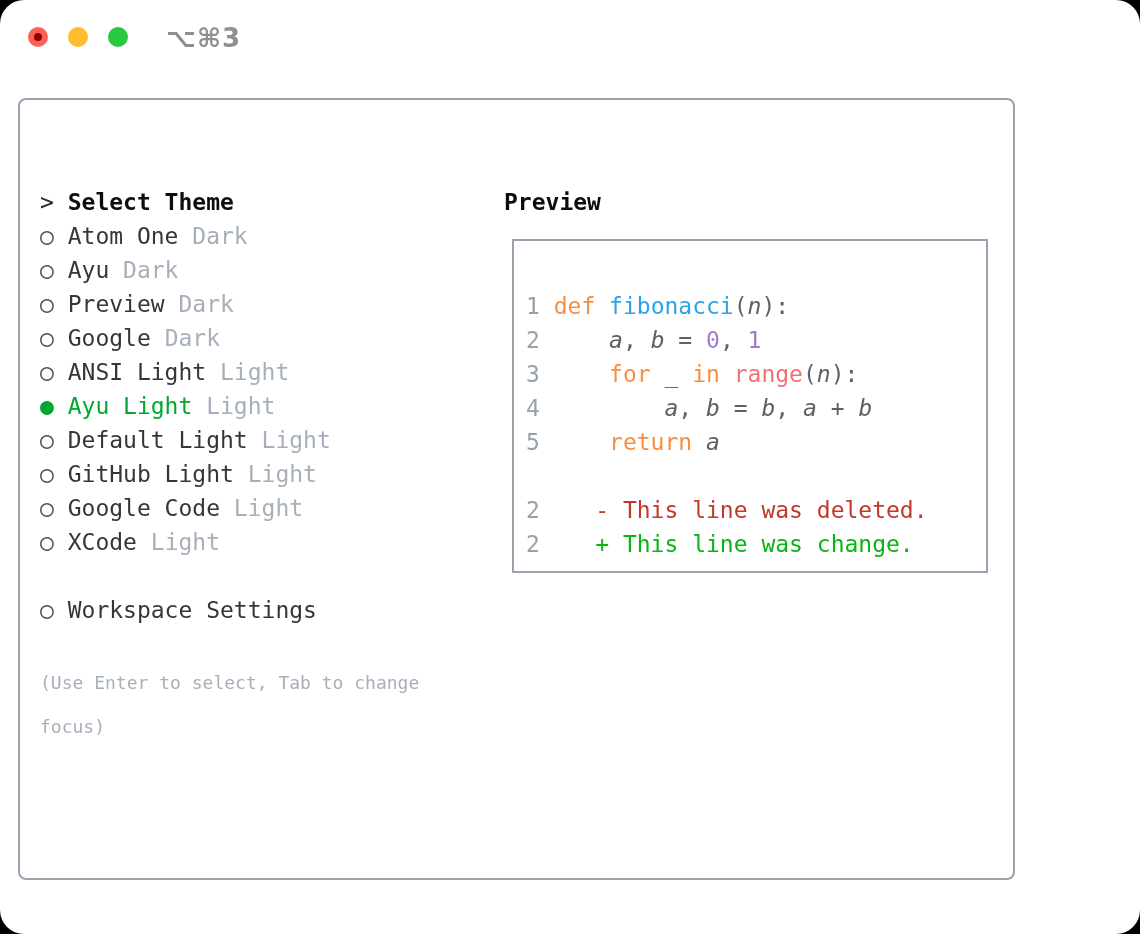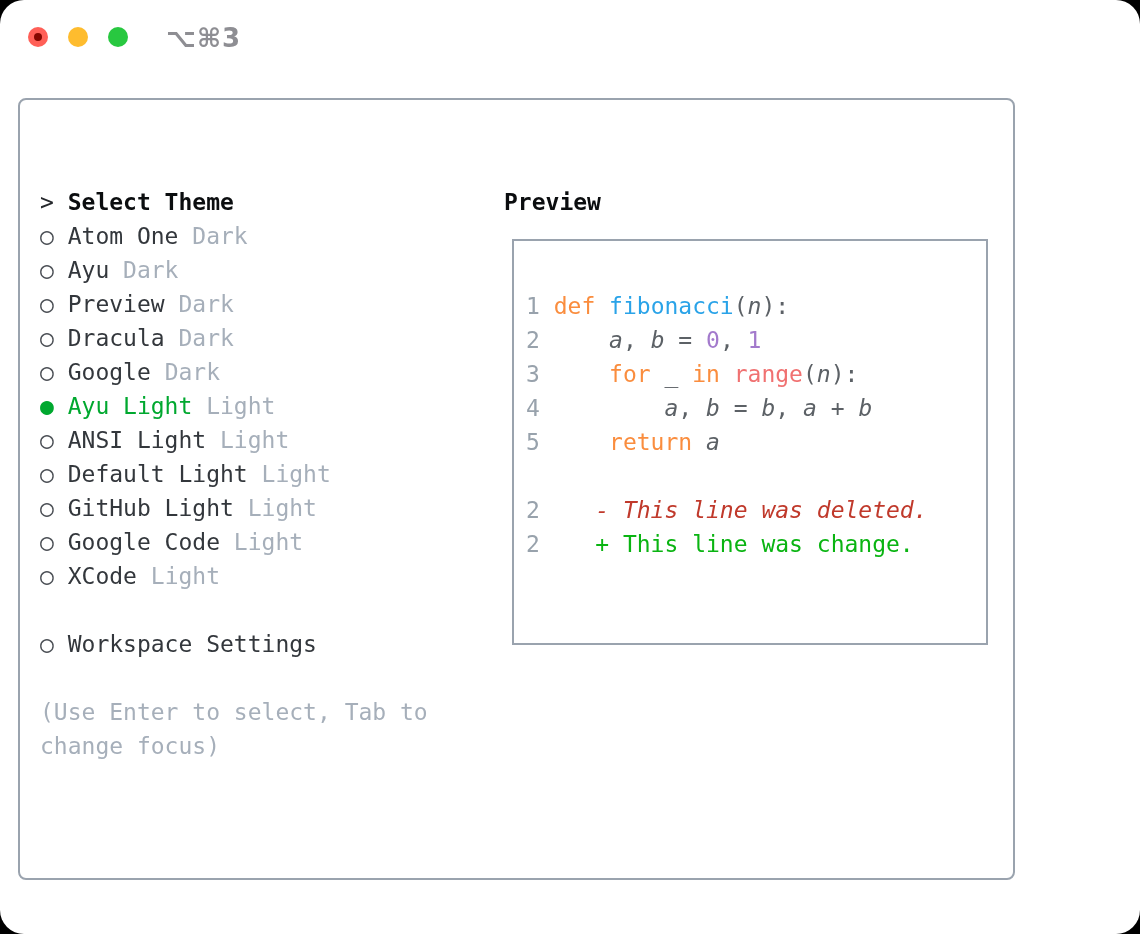--- a/index.html
+++ b/index.html
@@ -42,43 +42,43 @@
   .spacer{height:34px;}
   .prompt,.bullet{display:inline-block;width:2ch;color:#4d5157;}
   .prompt{color:#25282c;}
   .hdr{font-weight:bold;color:#0b0d0f;}
   .tvariant{margin-left:1ch;color:#a6afba;}
   .row.selected .bullet{color:#00a82f;}
   .row.selected .tname{color:#00a82f;}
   .apply-label{color:#0b0d0f;}
   .help{
     margin-top:34px;
-    font-size:23px;line-height:34px;color:#a6afba;
+    font-size:18px;line-height:44px;color:#a6afba;
     max-width:430px;
   }
   
   .preview-hdr{height:34px;line-height:34px;font-size:23px;font-weight:bold;color:#0b0d0f;}
   .preview-box{
     margin-left:8px;margin-top:20px;
-    width:476px;height:406px;box-sizing:border-box;
+    width:476px;height:334px;box-sizing:border-box;
     border:2px solid #9aa3ae;
     padding:48px 8px 0 12px;
     background:#fff;
     overflow:hidden;
   }
   .pline{height:34px;line-height:34px;font-size:23px;white-space:pre;}
   .ln{display:inline-block;width:1ch;margin-right:1ch;color:#98a2ac;}
   .c-kw{color:#fa8d3e;}
   .c-fn{color:#2aa3e8;}
   .c-num{color:#a37acc;}
   .c-rng{color:#f07171;}
   .c-txt{color:#5c6166;}
   .c-var{color:#5c6166;font-style:italic;}
   .c-ctx{color:#8f98a1;}
-  .c-del{color:#c0392b;font-style:italic;}
+  .c-del{color:#c0392b;}
   .c-add{color:#0ab412;}
 </style>
 </head>
 <body>
 
 <div class="window">
 
   <div class="lights">
     <div class="light close">
         <div class="dot"></div>
@@ -91,24 +91,23 @@
   <div class="panel">
     <div class="cols">
 
       <div class="left-col">
         <div class="row"><span class="prompt">&gt;</span><span class="hdr">Select Theme</span></div>
 
         <div>
             <div class="row"><span class="bullet">○</span><span class="tname">Atom One</span><span class="tvariant">Dark</span></div>
             <div class="row"><span class="bullet">○</span><span class="tname">Ayu</span><span class="tvariant">Dark</span></div>
             <div class="row"><span class="bullet">○</span><span class="tname">Preview</span><span class="tvariant">Dark</span></div>
-            <div class="row"><span class="bullet">○</span><span class="tname">Dracula</span><span class="tvariant">Dark</span></div>
             <div class="row"><span class="bullet">○</span><span class="tname">Google</span><span class="tvariant">Dark</span></div>
+            <div class="row"><span class="bullet">○</span><span class="tname">ANSI Light</span><span class="tvariant">Light</span></div>
             <div class="row selected"><span class="bullet">●</span><span class="tname">Ayu Light</span><span class="tvariant">Light</span></div>
-            <div class="row"><span class="bullet">○</span><span class="tname">ANSI Light</span><span class="tvariant">Light</span></div>
             <div class="row"><span class="bullet">○</span><span class="tname">Default Light</span><span class="tvariant">Light</span></div>
             <div class="row"><span class="bullet">○</span><span class="tname">GitHub Light</span><span class="tvariant">Light</span></div>
             <div class="row"><span class="bullet">○</span><span class="tname">Google Code</span><span class="tvariant">Light</span></div>
             <div class="row"><span class="bullet">○</span><span class="tname">XCode</span><span class="tvariant">Light</span></div>
           </div>
 
         <div class="spacer"></div>
 
 
         <div>

